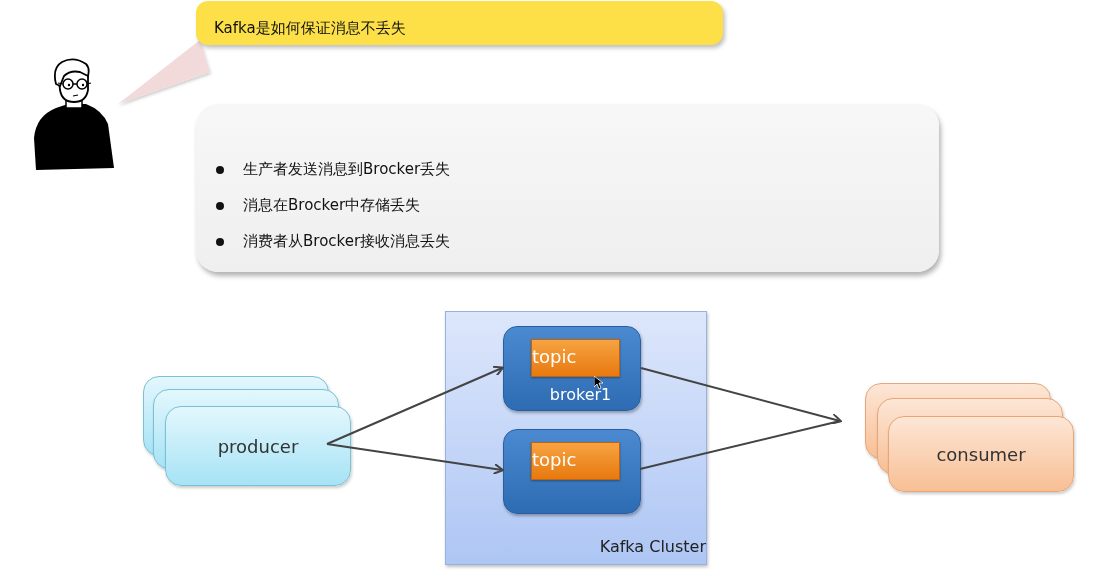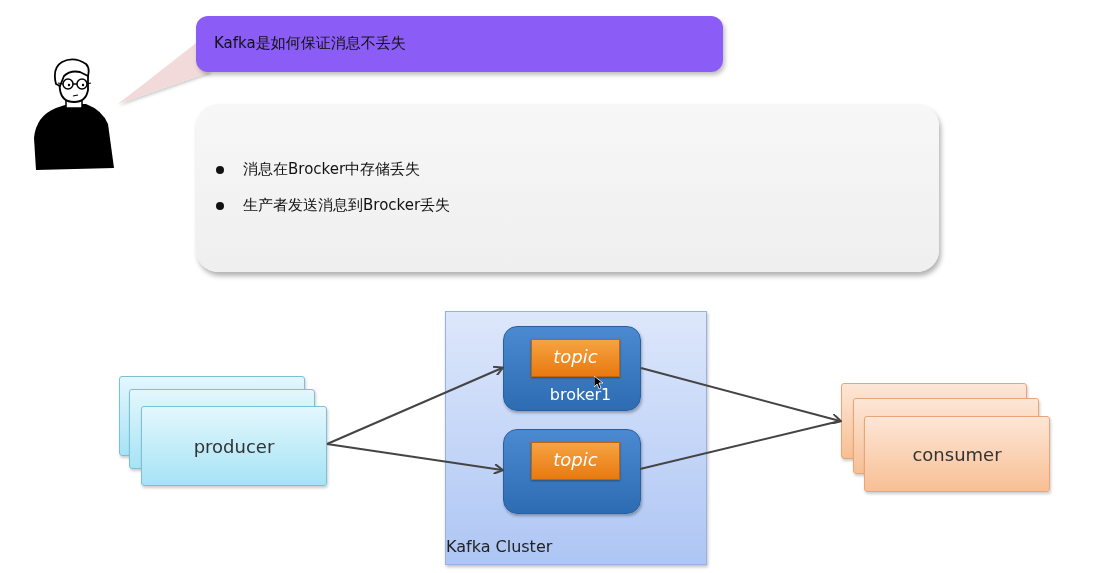--- a/index.html
+++ b/index.html
@@ -18,24 +18,24 @@
     .avatar {
       position: absolute;
       left: 28px;
       top: 58px;
       width: 92px;
       height: 116px;
     }
     .speech-bubble {
       position: absolute;
       left: 196px;
-      top: 16px;
+      top: 1px;
       width: 527px;
-      height: 56px;
-      background: #8b5cf6;
+      height: 44px;
+      background: #fde047;
       border-radius: 12px;
       box-shadow: 2px 3px 4px rgba(0,0,0,0.25);
     }
     .speech-tail {
       position: absolute;
       left: 110px;
       top: 40px;
       width: 110px;
       height: 70px;
     }
@@ -99,21 +99,21 @@
       height: 252px;
       background: linear-gradient(#dde7fb, #aec6f4);
       border: 1px solid #97b1e0;
       box-shadow: 1px 2px 3px rgba(0,0,0,0.25);
     }
     .cluster-label {
       position: absolute;
       left: 0;
       right: 0;
       bottom: 8px;
-      text-align: left;
+      text-align: right;
       font-size: 16px;
       color: #222;
     }
     .broker {
       position: absolute;
       width: 136px;
       height: 83px;
       border-radius: 14px;
       background: linear-gradient(#4b8ad0, #2d6bb3);
       border: 1px solid #2a5f9f;
@@ -125,36 +125,35 @@
       position: absolute;
       left: 27px;
       top: 12px;
       width: 87px;
       height: 36px;
       background: linear-gradient(#f6a342, #e8790f);
       border: 1px solid #c0650d;
       box-shadow: 0 1px 2px rgba(0,0,0,0.35);
       color: #fff;
       font-size: 18px;
-      text-align: center;
       line-height: 34px;
-      font-style: italic;
     }
     .broker-label {
       position: absolute;
       left: 17px;
       right: 0;
       bottom: 6px;
       text-align: center;
       color: #fff;
       font-size: 16px;
     }
     .stack-card {
       position: absolute;
-      border-radius: 3px;
+      border-radius: 16px;
+      margin-left: 24px;
     }
     .producer-card {
       width: 184px;
       height: 78px;
       background: linear-gradient(#e3f7fd, #a6e3f5);
       border: 1px solid #7cc0d6;
       box-shadow: 1px 2px 3px rgba(0,0,0,0.2);
     }
     .producer-card.c1 { left: 119px; top: 376px; }
     .producer-card.c2 { left: 129px; top: 389px; }
@@ -231,25 +230,29 @@
 </svg>
 
 <div class="speech-bubble">
   <span class="speech-text">Kafka是如何保证消息不丢失</span>
 </div>
 
 <div class="answer-box">
   <ul class="answer-list">
     <li>
       <span class="bullet"></span>
+      <span>生产者发送消息到Brocker丢失</span>
+    </li>
+    <li>
+      <span class="bullet"></span>
       <span>消息在Brocker中存储丢失</span>
     </li>
     <li>
       <span class="bullet"></span>
-      <span>生产者发送消息到Brocker丢失</span>
+      <span>消费者从Brocker接收消息丢失</span>
     </li>
   </ul>
 </div>
 
 <div class="cluster">
   <div class="cluster-label">Kafka Cluster</div>
 </div>
 
 <div class="broker broker-1">
   <div class="topic">topic</div>

